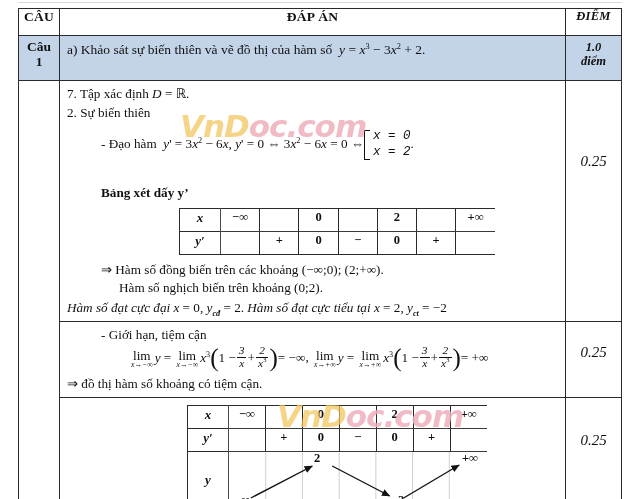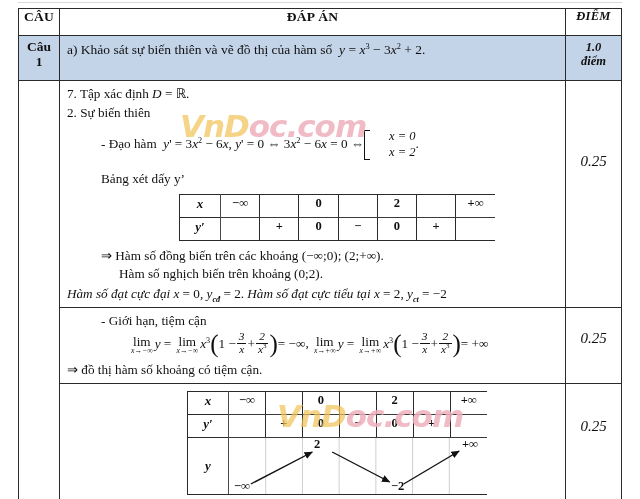--- a/index.html
+++ b/index.html
@@ -61,21 +61,21 @@
 
   .frac{display:inline-block;vertical-align:middle;text-align:center;font-size:.86em;line-height:1.05;margin:0 1px;position:relative;top:-1px;}
   .frac .num{display:block;border-bottom:1px solid #111;padding:0 2px;}
   .frac .den{display:block;padding:0 2px;}
   .lim{display:inline-block;text-align:center;line-height:1;vertical-align:middle;margin:0 2px;}
   .lim .lw{display:block;font-style:normal;font-size:1em;}
   .lim .lu{display:block;font-size:.58em;font-style:italic;margin-top:-1px;}
   .paren{display:inline-block;font-size:1.9em;font-style:normal;vertical-align:middle;line-height:.55;position:relative;top:-1px;font-weight:300;}
 
   
-  .cases{display:inline-block;vertical-align:middle;position:relative;padding-left:25px;line-height:1.25;font-size:.95em;}
+  .cases{display:inline-block;vertical-align:middle;position:relative;padding-left:9px;line-height:1.25;font-size:.95em;font-family:Liberation Mono, monospace;}
   .cases:before{content:"";position:absolute;left:0;top:1px;bottom:1px;width:5px;border:1px solid #111;border-right:0;}
 
   
   .signtbl{margin:5px 0 2px 112px;width:316px;position:relative;}
   .signtbl table{border-collapse:collapse;width:100%;table-layout:fixed;}
   .signtbl td{font-size:12.5px;text-align:center;border-right:1px solid #cfcfcf;height:22px;}
   .signtbl td.lab{border-right:1.6px solid #4a4a4a;width:40px;font-style:italic;font-weight:bold;font-size:13px;}
   .signtbl td.lastc{border-right:0;}
   .signtbl tr.r1 td{border-bottom:1.4px solid #3a3a3a;}
   .signtbl tr.r1 td.lab{border-bottom:0;}
@@ -148,21 +148,21 @@
           <span class="blackboard">ℝ</span><span>.</span>
         </div>
 
         <div>2. Sự biến thiên</div>
 
         <div class="indent1" style="margin-top:7px;">
           <span>- Đạo hàm</span>
           <span class="nowrap m">&nbsp;<span class="mi">y</span><span class="up">' = 3</span><span class="mi">x</span><sup>2</sup><span class="up"> − 6</span><span class="mi">x</span><span class="up">, </span><span class="mi">y</span><span class="up">' = 0 ⇔ 3</span><span class="mi">x</span><sup>2</sup><span class="up"> − 6</span><span class="mi">x</span><span class="up"> = 0 ⇔</span></span><span class="cases m"><span class="mi">x = 0</span><br><span class="mi">x = 2</span></span><span class="up">.</span>
         </div>
 
-        <div class="indent1" style="margin-top:9px;">Bảng xét dấy y’</div>
+        <div class="indent1" style="margin-top:23px;font-weight:bold;">Bảng xét dấy y’</div>
 
         <div class="signtbl">
           <table>
             <tbody>
                   <tr class="r1">
               <td class="lab">x</td>
               <td class="b">−∞</td>
               <td class="b"></td>
               <td class="b">0</td>
               <td class="b"></td>

